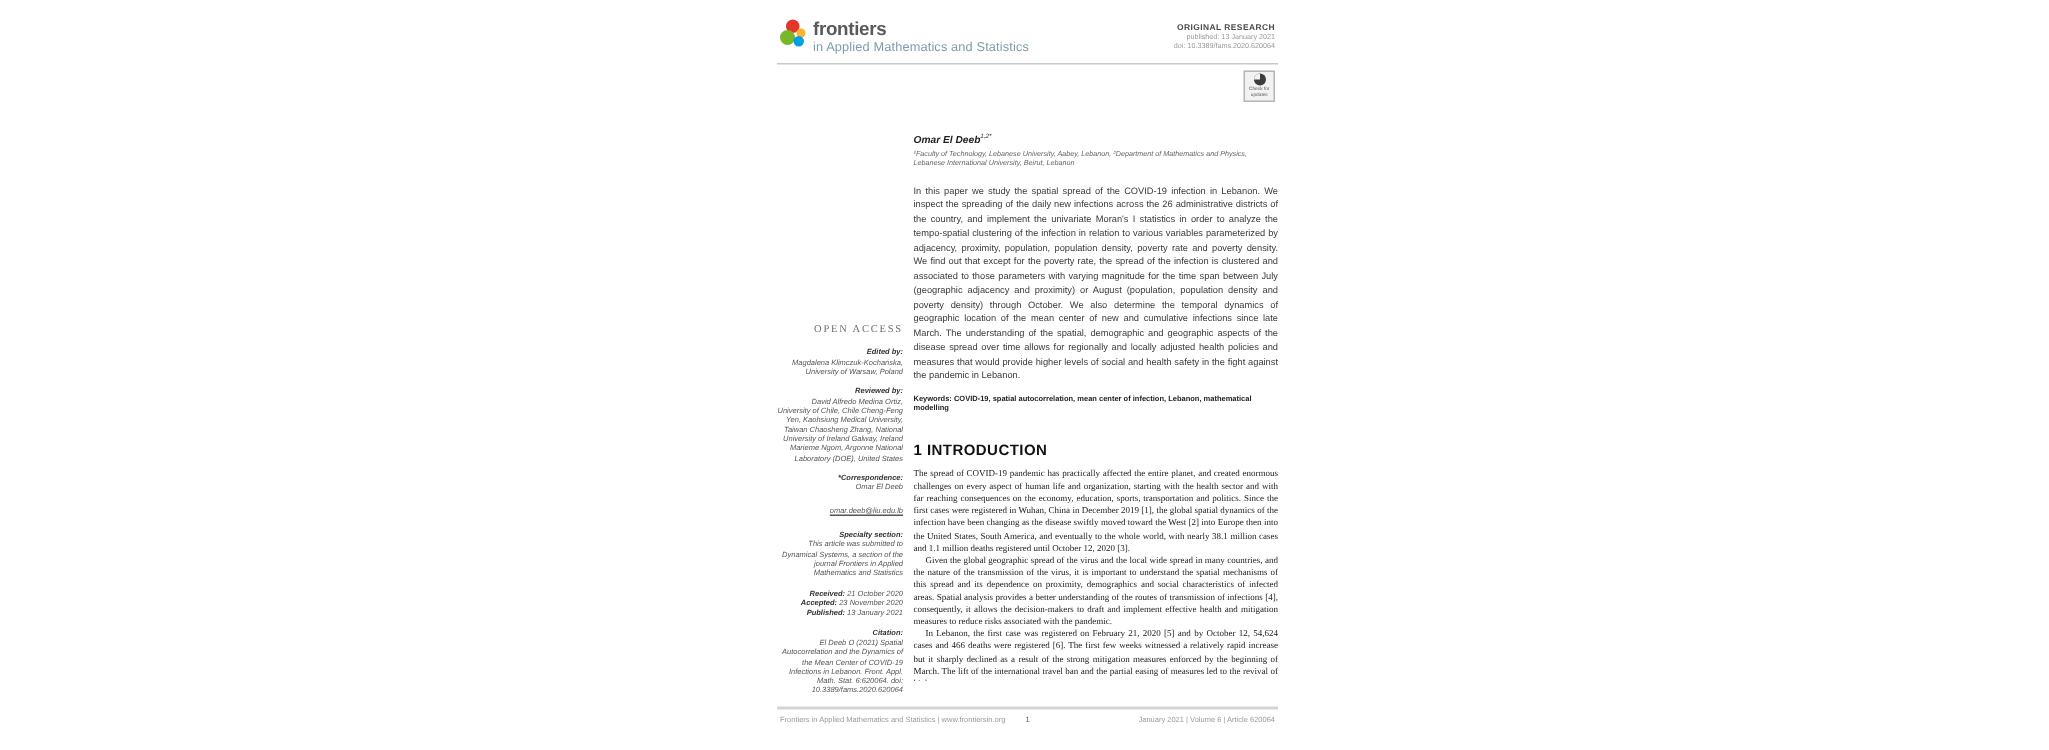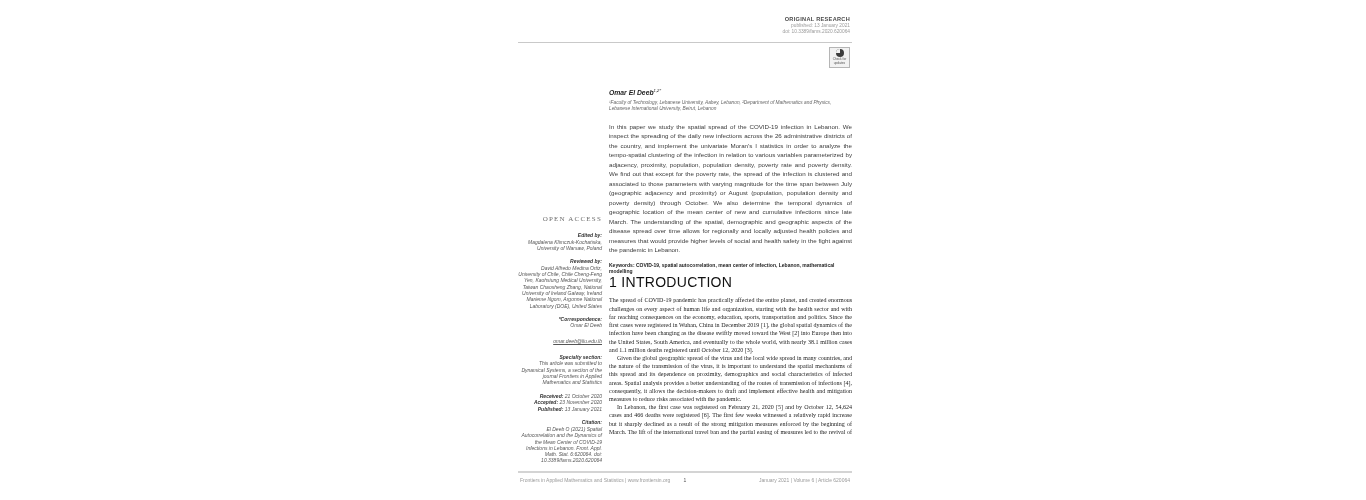--- a/index.html
+++ b/index.html
@@ -44,37 +44,49 @@
   .sb-email { font-size:5px; color:#555; text-decoration:underline; line-height:6.3px; display:inline-block; cursor:pointer; }
 
   
   .main { position:absolute; left:91px; top:80px; width:243px; }
   .title { font-size:15px; font-weight:bold; color:#1f1f1f; line-height:17px; letter-spacing:-0.2px; }
   .author-line { margin-top:8px; font-size:6.8px; font-weight:bold; font-style:italic; color:#222; }
   .author-line sup { font-size:4.2px; font-weight:normal; }
   .affiliations { margin-top:4px; font-size:4.8px; font-style:italic; color:#666; line-height:6.2px; }
   .abstract { margin-top:9px; font-size:6.2px; color:#3a3a3a; line-height:9.5px; text-align:justify; }
   .keywords { margin-top:7px; font-size:5px; font-weight:bold; color:#222; line-height:6.4px; }
-  .section-heading { margin-top:0; font-size:14px; font-weight:normal; color:#111; letter-spacing:0.3px; }
+  .section-heading { margin-top:20px; font-size:10px; font-weight:bold; color:#111; letter-spacing:0.3px; }
   .body-text { margin-top:6px; font-family:"Liberation Serif", serif; font-size:6px; color:#1b1b1b;
                line-height:8.2px; text-align:justify; max-height:142px; overflow:hidden; }
   .para + .para { text-indent:8px; }
 
   
   .footer { position:absolute; left:0; right:0; top:477px; font-size:5px; color:#9a9a9a; }
   .footer .f-left { position:absolute; left:2px; }
   .footer .f-page { position:absolute; left:0; right:0; text-align:center; color:#555; }
   .footer .f-right { position:absolute; right:2px; }
 </style>
 </head>
 <body>
 
 <div class="canvas">
   <div class="page">
 
+    <div class="logo-wrap">
+      <span class="logo-icon">
+        <i class="li-red"></i>
+          <i class="li-yellow"></i>
+          <i class="li-green"></i>
+          <i class="li-blue"></i>
+      </span>
+      <span class="logo-text">
+        <div class="brand">frontiers</div>
+        <div class="subtitle">in Applied Mathematics and Statistics</div>
+      </span>
+    </div>
 
     <div class="header-meta">
       <div class="type">ORIGINAL RESEARCH</div>
       <div class="pub">published: 13 January 2021</div>
       <div class="doi">doi: 10.3389/fams.2020.620064</div>
     </div>
 
     <div class="rule-top"></div>
 
     <div class="badge">

